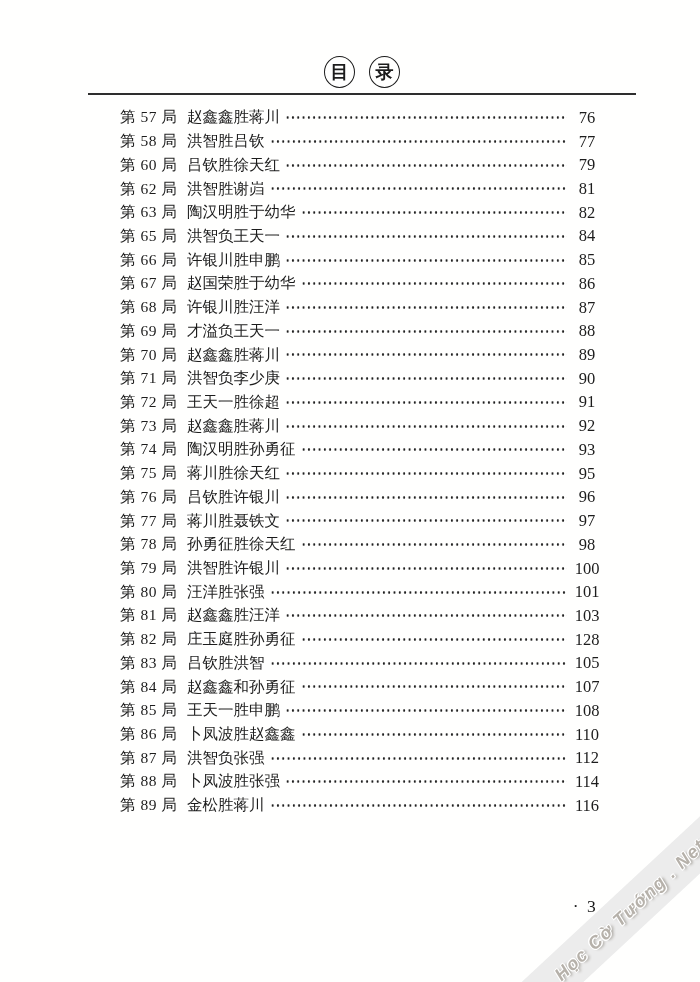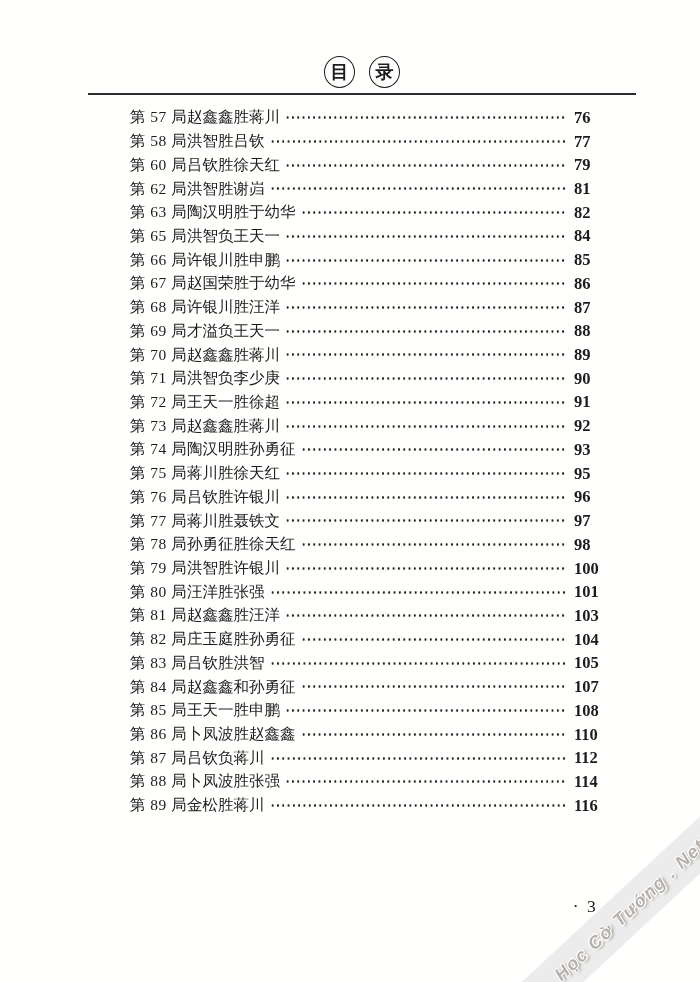--- a/index.html
+++ b/index.html
@@ -23,31 +23,31 @@
   }
   .rule { height:2px; background:#2e2e2e; }
 
   .toc { margin-top:11px; padding:0 36px 0 32px; }
   .row {
     display:flex; align-items:center;
     height:23.73px;
     font-size:15.5px;
     white-space:nowrap;
   }
-  .num  { flex:none; width:67px; letter-spacing:0.5px;text-align:right; }
+  .num  { flex:none; width:67px; letter-spacing:0.5px; }
   .title{ flex:none; margin-right:5px; }
   .leader {
     flex:1; height:100%;
     margin-right:7px;
     background-image:radial-gradient(circle, #1f1f1f 1.05px, transparent 1.35px);
     background-size:5.3px 5.3px;
     background-position:0 50%;
     background-repeat:repeat-x;
   }
-  .pg { flex:none; min-width:26px; text-align:left; font-size:16.5px;font-weight:bold; }
+  .pg { flex:none; min-width:26px; text-align:center; font-size:16.5px; }
 
   .footer {
     position:absolute; top:896px; right:88px;
     font-size:17.5px; letter-spacing:2px;
   }
 
   .watermark {
     position:absolute; left:470px; top:889px;
     width:320px; height:42px;
     background:#ececec;
@@ -234,21 +234,21 @@
     <span class="num">第 81 局</span>
     <span class="title">赵鑫鑫胜汪洋</span>
     <span class="leader"></span>
     <span class="pg">103</span>
   </div>
 
   <div class="row">
     <span class="num">第 82 局</span>
     <span class="title">庄玉庭胜孙勇征</span>
     <span class="leader"></span>
-    <span class="pg">104</span>
+    <span class="pg">128</span>
   </div>
 
   <div class="row">
     <span class="num">第 83 局</span>
     <span class="title">吕钦胜洪智</span>
     <span class="leader"></span>
     <span class="pg">105</span>
   </div>
 
   <div class="row">
@@ -267,21 +267,21 @@
 
   <div class="row">
     <span class="num">第 86 局</span>
     <span class="title">卜凤波胜赵鑫鑫</span>
     <span class="leader"></span>
     <span class="pg">110</span>
   </div>
 
   <div class="row">
     <span class="num">第 87 局</span>
-    <span class="title">吕钦负蒋川</span>
+    <span class="title">洪智负张强</span>
     <span class="leader"></span>
     <span class="pg">112</span>
   </div>
 
   <div class="row">
     <span class="num">第 88 局</span>
     <span class="title">卜凤波胜张强</span>
     <span class="leader"></span>
     <span class="pg">114</span>
   </div>

